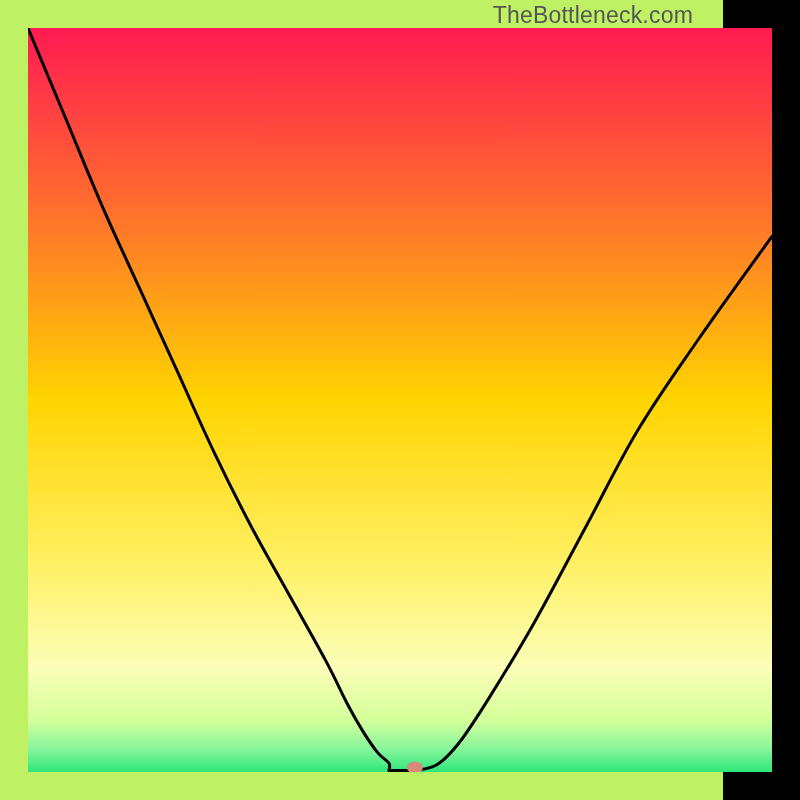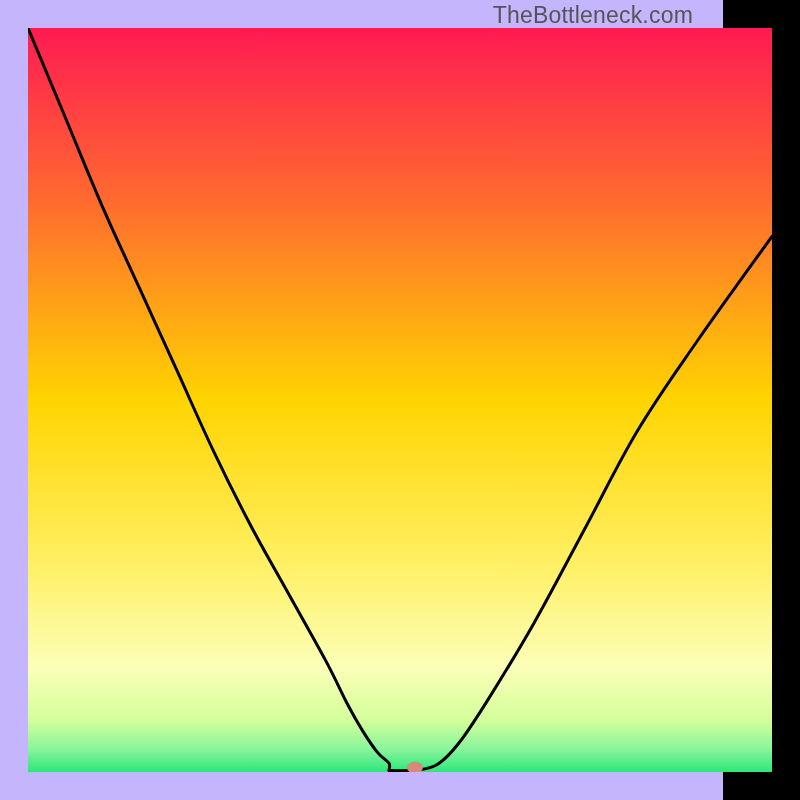--- a/index.html
+++ b/index.html
@@ -8,21 +8,21 @@
     width: 800px;
     height: 800px;
     overflow: hidden;
     background: #000;
     font-family: Arial, Helvetica, sans-serif;
   }
   .frame {
     position: relative;
     width: 723px;
     height: 800px;
-    background: #c4b5fd;
+    background: #bef264;
   }
   .plot-area {
     position: absolute;
     left: 28px;
     top: 28px;
     width: 744px;
     height: 744px;
     overflow: hidden;
   }
   

